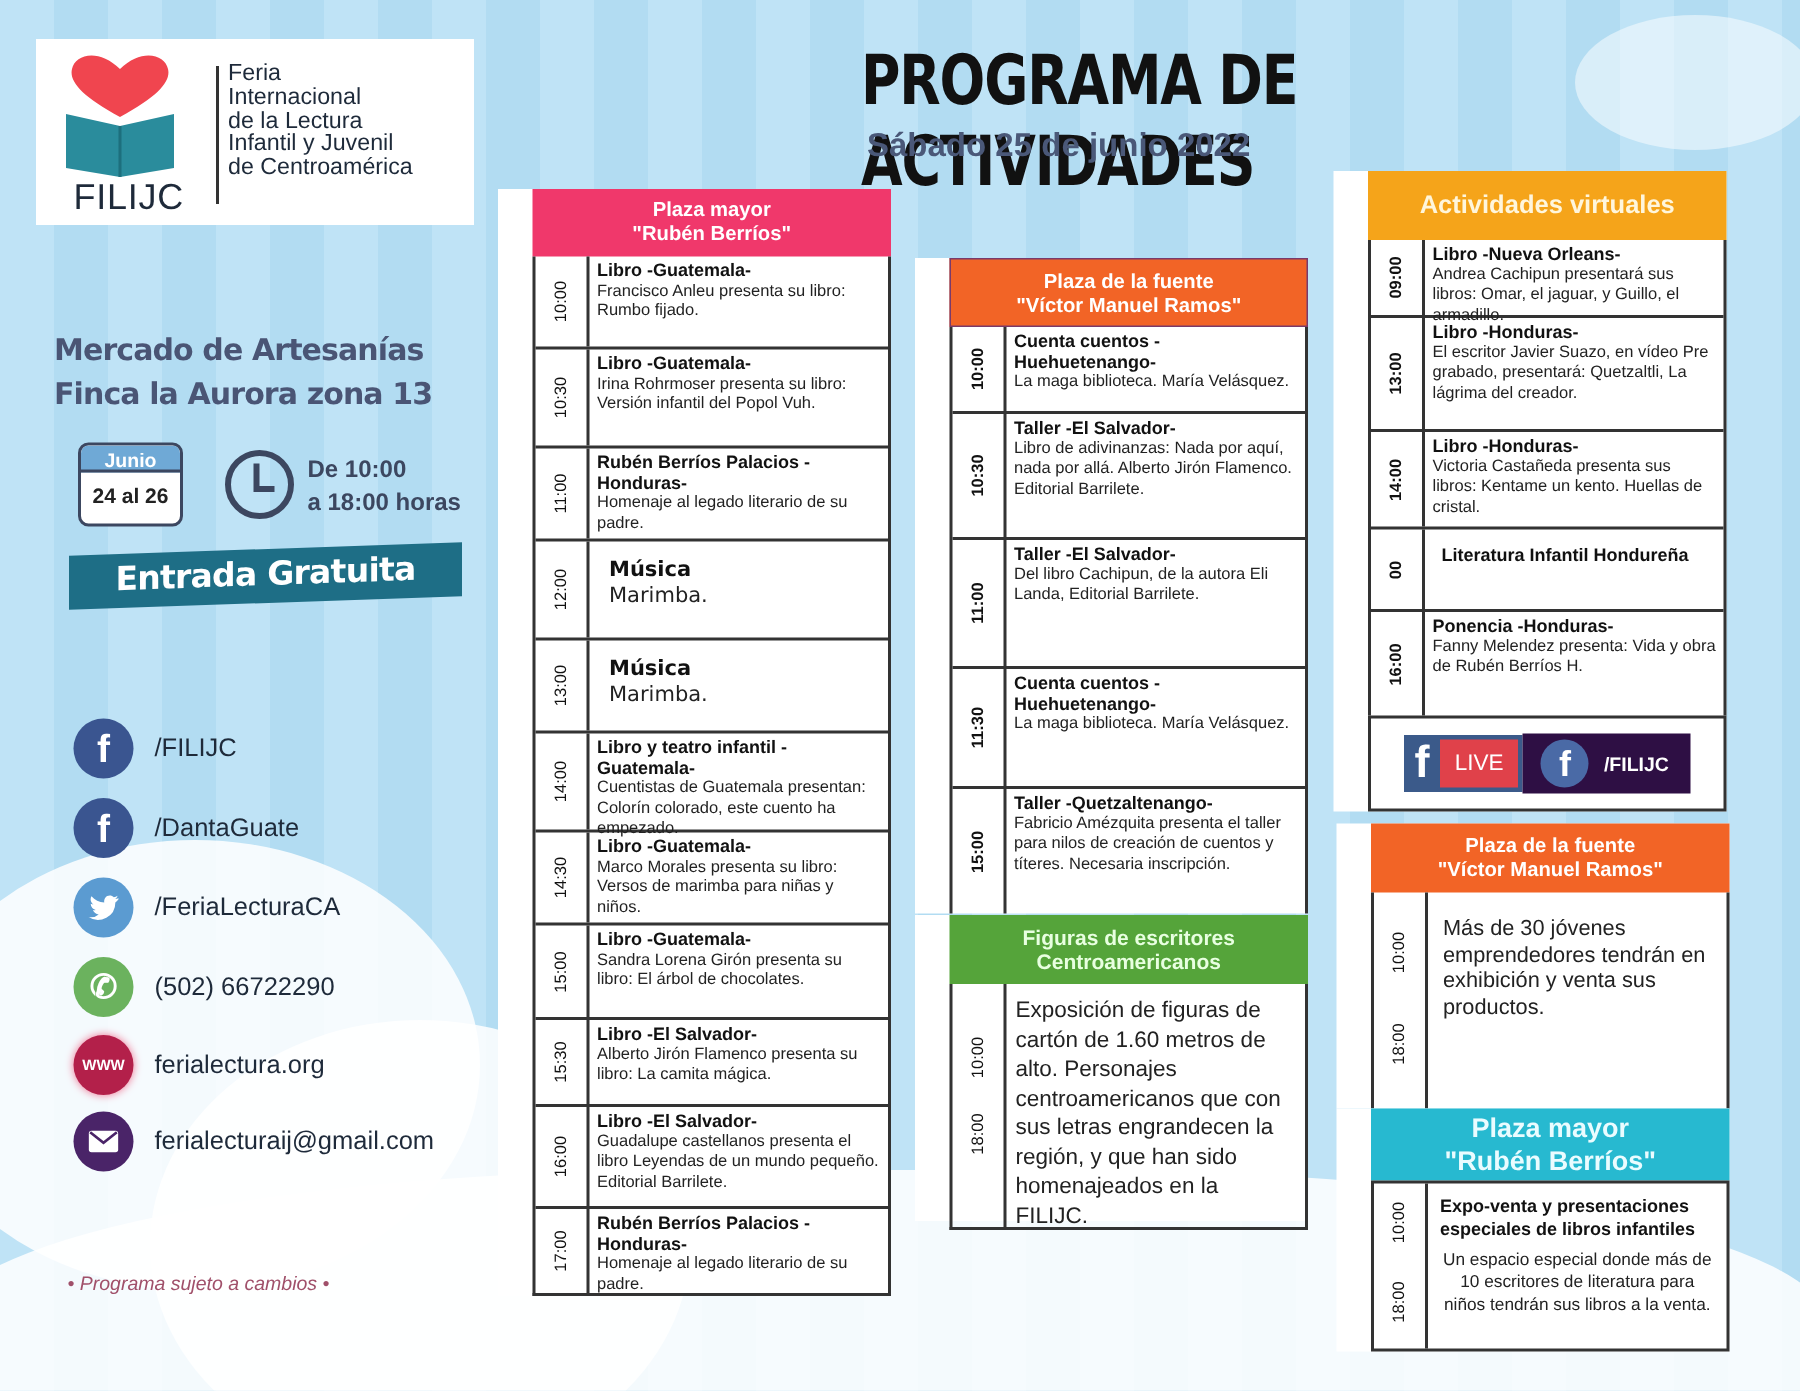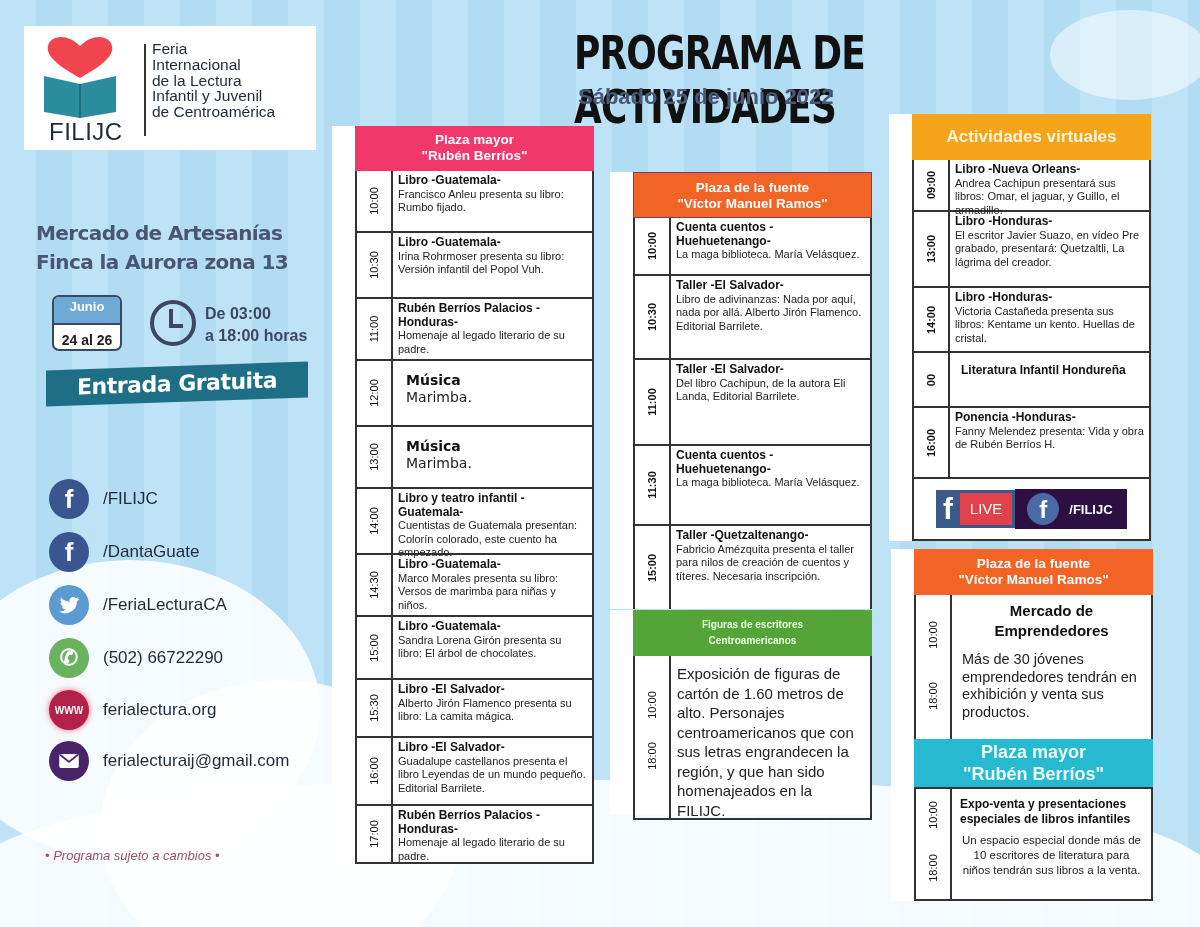--- a/index.html
+++ b/index.html
@@ -19,21 +19,21 @@
   #logo .vbar { position: absolute; left: 120px; top: 18px; width: 2px; height: 92px; background: #333; }
   #logo .name { position: absolute; left: 128px; top: 15px; font-size: 15.5px; line-height: 15.8px; color: #1e2a3a; }
 
   
   #title { left: 574px; top: 26px; font-size: 46px; font-weight: bold; color: #111; letter-spacing: -1px; transform: scaleX(0.78); transform-origin: left top; font-family: "DejaVu Sans", sans-serif; }
   #subtitle { left: 578px; top: 84px; font-size: 22px; font-weight: bold; color: #4a5878; }
 
   
   #mercado { left: 36px; top: 219px; font-size: 20px; font-weight: bold; color: #4a5575; line-height: 29px; font-family: "DejaVu Sans", sans-serif; letter-spacing: -0.6px; }
   #cal { left: 52px; top: 295px; width: 70px; height: 56px; border: 2.5px solid #3c4760; border-radius: 7px; background: #fff; overflow: hidden; }
-  #cal .m { background: #6fa9d6; color: #fff; font-size: 13px; font-weight: bold; text-align: center; height: 28px; line-height: 20px; border-bottom: 2px solid #3c4760; }
+  #cal .m { background: #6fa9d6; color: #fff; font-size: 13px; font-weight: bold; text-align: center; height: 18px; line-height: 20px; border-bottom: 2px solid #3c4760; }
   #cal .d { text-align: center; font-size: 14px; font-weight: bold; color: #222; line-height: 30px; }
   #clock { left: 148px; top: 298px; width: 50px; height: 50px; }
   #hours { left: 205px; top: 303px; font-size: 16px; font-weight: bold; color: #3c4760; line-height: 22px; }
   #gratis { left: 46px; top: 366px; width: 262px; height: 36px; background: #1e6e86; transform: skewY(-2deg); color: #fff; font-size: 22px; font-weight: bold; text-align: center; line-height: 36px; font-family: "DejaVu Sans", sans-serif; letter-spacing: -0.5px; }
 
   .contact { position: absolute; left: 49px; display: flex; align-items: center; }
   .contact .ic { width: 40px; height: 40px; border-radius: 50%; display: flex; align-items: center; justify-content: center; color: #fff; font-weight: bold; }
   .contact .tx { margin-left: 14px; font-size: 17px; color: #1e2a3a; }
   #disclaimer { left: 45px; top: 848px; font-size: 13px; font-style: italic; color: #a0506a; }
 
@@ -82,21 +82,21 @@
 </div>
 <div id="cal" class="abs">
   <div class="m">Junio</div>
   <div class="d">24 al 26</div>
 </div>
 <svg id="clock" class="abs" viewBox="0 0 50 50">
   <circle cx="25" cy="25" r="21" fill="none" stroke="#3c4760" stroke-width="4"></circle>
   <path d="M23 11 L23 28 L35 28" fill="none" stroke="#3c4760" stroke-width="4"></path>
 </svg>
 <div id="hours" class="abs">
-  <div>De 03:00</div>
+  <div>De 10:00</div>
   <div>a 18:00 horas</div>
 </div>
 <div id="gratis" class="abs">Entrada Gratuita</div>
 
 <div class="contact" style="top:479px;">
   <div class="ic" style="background:#3a5590;font-size:26px;">f</div>
   <div class="tx">/FILIJC</div>
 </div>
 <div class="contact" style="top:532px;">
   <div class="ic" style="background:#3a5590;font-size:26px;">f</div>
@@ -285,21 +285,21 @@
         </div>
         <div class="cell">
           <b>Taller -Quetzaltenango-</b>
           <div>Fabricio Amézquita presenta el taller para nilos de creación de cuentos y títeres. Necesaria inscripción.</div>
         </div>
       </div>
     </div>
 </div>
 
 <div class="panel" style="left:610px;top:610px;width:262px;height:204px;">
-  <div class="phead" style="background:#55a43a;height:46px;padding-top:7px;font-size:10px;line-height:16px;color:#e8ffe0;">
+  <div class="phead" style="background:#55a43a;height:46px;padding-top:7px;font-size:14px;line-height:16px;color:#e8ffe0;">
     <div>Figuras de escritores</div>
     <div>Centroamericanos</div>
   </div>
   <div class="row" style="border-top:none;height:164px;border-left:2px solid #333;border-right:2px solid #333;border-bottom:2px solid #333;">
     <div class="time">
       <span style="top:30%;">10:00</span>
       <span style="top:62%;">18:00</span>
     </div>
     <div class="cell" style="font-size:15px;line-height:19.5px;padding:8px 6px;">Exposición de figuras de cartón de 1.60 metros de alto. Personajes centroamericanos que con sus letras engrandecen la región, y que han sido homenajeados en la FILIJC.</div>
   </div>
@@ -370,21 +370,20 @@
   <div class="phead" style="background:#f26426;height:46px;padding-top:7px;font-size:13.5px;line-height:16px;">
     <div>Plaza de la fuente</div>
     <div>"Víctor Manuel Ramos"</div>
   </div>
   <div class="row" style="border-top:none;height:144px;border-left:2px solid #333;border-right:2px solid #333;">
     <div class="time">
       <span style="top:28%;">10:00</span>
       <span style="top:70%;">18:00</span>
     </div>
     <div class="cell" style="padding:6px 10px;">
-      <div style="font-size:15px;font-weight:bold;text-align:center;line-height:20px;color:#111;padding:0 14px;">Mercado de Emprendedores</div>
       <div style="font-size:14.5px;line-height:17.5px;margin-top:10px;">Más de 30 jóvenes emprendedores tendrán en exhibición y venta sus productos.</div>
     </div>
   </div>
 </div>
 
 <div class="panel" style="left:891px;top:739px;width:262px;">
   <div class="phead" style="background:#27b9d0;height:48px;padding-top:2px;font-size:18px;line-height:22px;color:#eafcff;">
     <div>Plaza mayor</div>
     <div>"Rubén Berríos"</div>
   </div>

